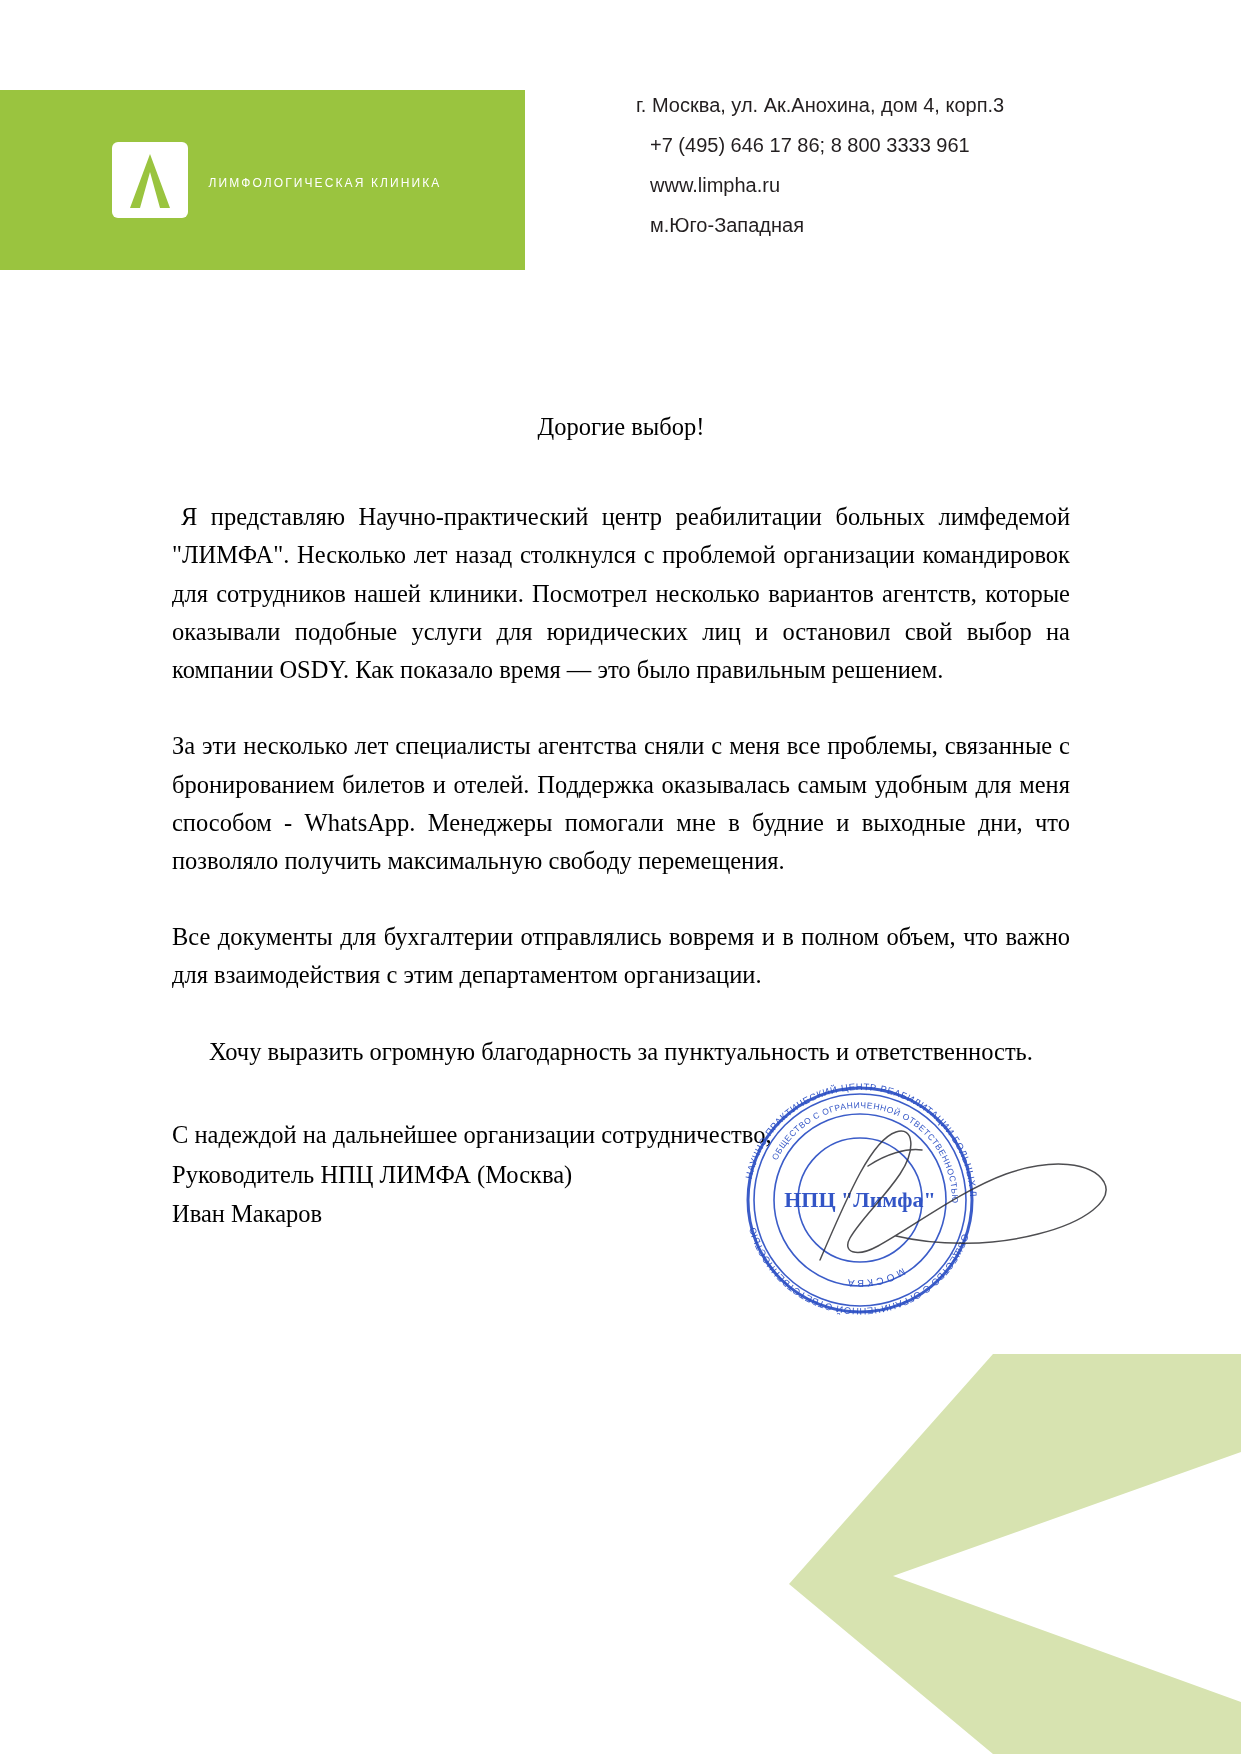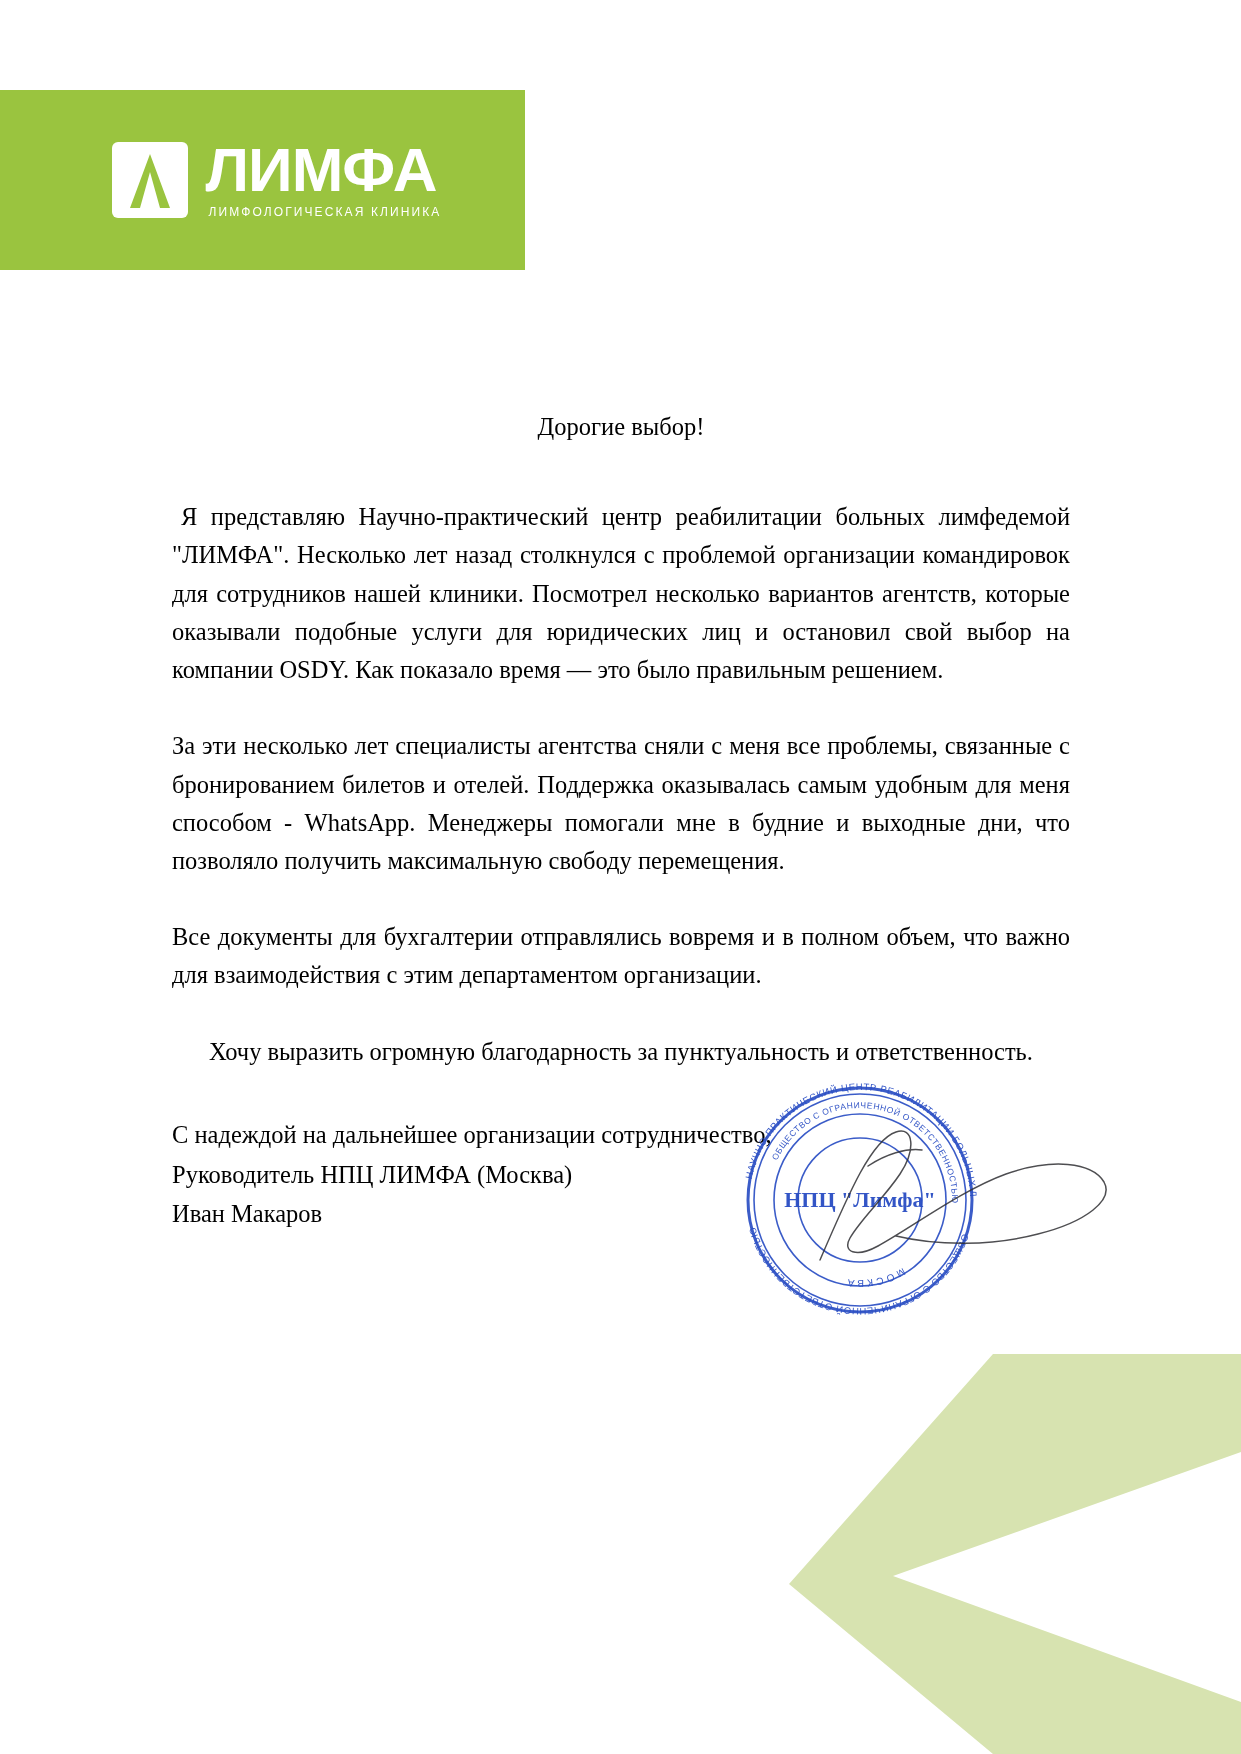--- a/index.html
+++ b/index.html
@@ -145,26 +145,31 @@
 
     <div class="logo-block">
       <div class="logo-inner">
         <div class="logo-mark">
           <svg width="76" height="76" viewBox="0 0 76 76" aria-hidden="true">
             <path d="M38 12 L58 66 L48 66 L38 30 L28 66 L18 66 Z" fill="#9ac43f"></path>
             <path d="M38 12 C30 34, 26 52, 24 66" stroke="#9ac43f" stroke-width="0" fill="none"></path>
           </svg>
         </div>
         <div class="logo-words">
-          <div class="logo-name">ЛИМФА</div>
           <div class="logo-sub">ЛИМФОЛОГИЧЕСКАЯ КЛИНИКА</div>
         </div>
       </div>
     </div>
 
+    <div class="contact-block">
+      <div class="contact-line addr">г. Москва, ул. Ак.Анохина, дом 4, корп.3</div>
+      <div class="contact-line">+7 (495) 646 17 86; 8 800 3333 961</div>
+      <div class="contact-line">www.limpha.ru</div>
+      <div class="contact-line">м.Юго-Западная</div>
+    </div>
 
   </div>
 
   <div class="letter-body">
 
     <p class="salutation">Дорогие выбор!</p>
 
     <p class="para first">Я представляю Научно-практический центр реабилитации больных лимфедемой "ЛИМФА". Несколько лет назад столкнулся с проблемой организации командировок для сотрудников нашей клиники. Посмотрел несколько вариантов агентств, которые оказывали подобные услуги для юридических лиц и остановил свой выбор на компании OSDY. Как показало время — это было правильным решением.</p>
     <p class="para">За эти несколько лет специалисты агентства сняли с меня все проблемы, связанные с бронированием билетов и отелей. Поддержка оказывалась самым удобным для меня способом - WhatsApp. Менеджеры помогали мне в будние и выходные дни, что позволяло получить максимальную свободу перемещения.</p>
     <p class="para">Все документы для бухгалтерии отправлялись вовремя и в полном объем, что важно для взаимодействия с этим департаментом организации.</p>

